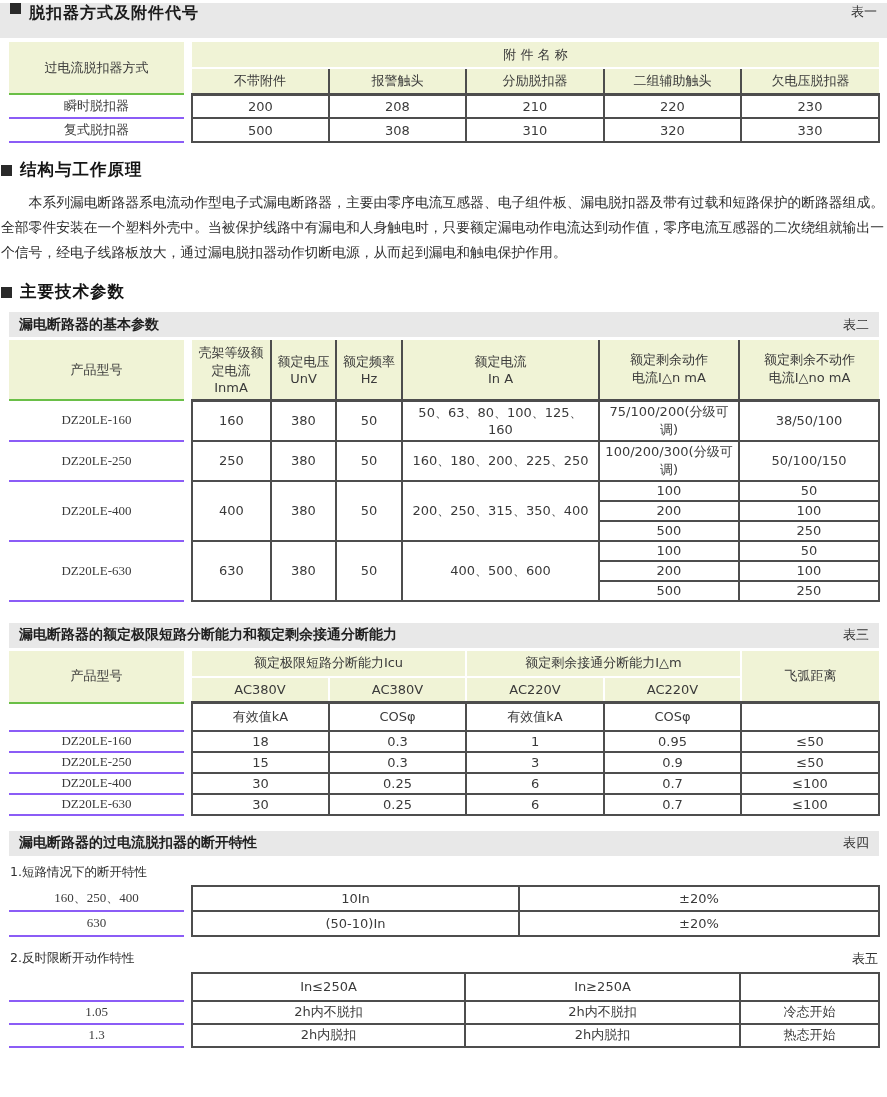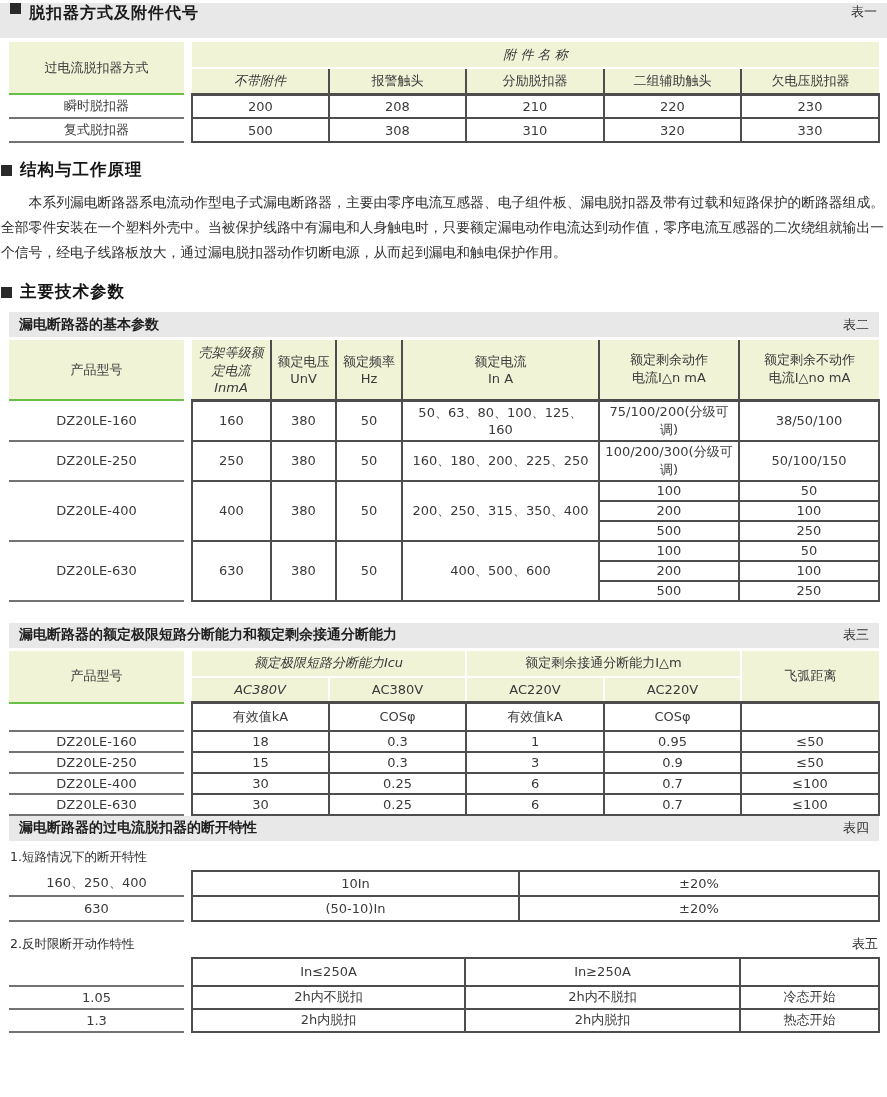--- a/index.html
+++ b/index.html
@@ -14,36 +14,36 @@
 
   .sec{display:flex;align-items:center;margin:16px 1px 0 1px;}
   .sec .ttl{font-weight:bold;font-size:16.5px;color:#141414;margin-left:8px;letter-spacing:1px;}
 
   .para{margin:9px 1px 13px 1px;font-size:13.8px;line-height:25px;color:#2e2e2e;text-indent:2em;}
 
   .graybar{height:25px;background:#e8e8e8;margin:0 0 3px 9px;display:flex;align-items:center;
            padding:8px 10px;box-sizing:border-box;width:870px;}
   .graybar .btitle{font-weight:bold;font-size:14px;color:#1f1f1f;}
 
-  .subrow{display:flex;align-items:flex-end;margin:8px 1px 4px 10px;width:868px;
+  .subrow{display:flex;align-items:center;margin:8px 1px 4px 10px;width:868px;
           font-size:12.5px;color:#2e2e2e;}
   .subrow .tag{padding-right:0;}
 
   
   .tbl{border-collapse:collapse;table-layout:fixed;width:870px;margin-left:9px;}
   .tbl td,.tbl th{font-size:13px;font-weight:normal;color:#3a3a3a;text-align:center;
                   vertical-align:middle;padding:1px 3px;overflow:hidden;}
 
   .yh{background:#f0f3d6;border-left:2px solid #4d4d4d;white-space:pre-line;color:#333;}
-  .yh.nl{border-left:none;font-style:italic;}
+  .yh.nl{border-left:none;}
   .yh.wv{border-left:2px solid #ffffff;}          
   .wline{border-bottom:2px solid #ffffff;}        
   .hbot{border-bottom:3px solid #4d4d4d;}         
   .c1h{background:#f0f3d6;border-bottom:2px solid #6abf47;color:#333;white-space:pre-line;}
-  .c1{border-bottom:2px solid #737373;color:#3a3a3a;}
+  .c1{border-bottom:2px solid #8b5cf6;color:#3a3a3a;font-family:Liberation Serif, serif;}
   .d{border:2px solid #4d4d4d;background:#ffffff;}
   .gapc{border:none;background:#ffffff;}
 
   .h20{height:20px}.h21{height:21px}.h23{height:23px}.h24{height:24px}.h25{height:25px}
   .h26{height:26px}.h28{height:28px}.h40{height:40px}.h44{height:44px}.h60{height:60px}
 
   .mt4{margin-top:4px}
 </style>
 </head>
 <body>
@@ -269,21 +269,21 @@
     <td class="gapc"></td>
     <td class="d">30</td>
     <td class="d">0.25</td>
     <td class="d">6</td>
     <td class="d">0.7</td>
     <td class="d">≤100</td>
   </tr>
 </tbody>
   </table>
 
-<div class="graybar" style="">
+<div class="graybar" style="margin-top:15px">
   <span class="btitle">漏电断路器的过电流脱扣器的断开特性</span>
   <span class="tag">表四</span>
 </div>
 <div class="subrow">
   <span>1.短路情况下的断开特性</span>
 </div>
 <table class="tbl">
   <colgroup>
       <col style="width:175px">
       <col style="width:8px">

